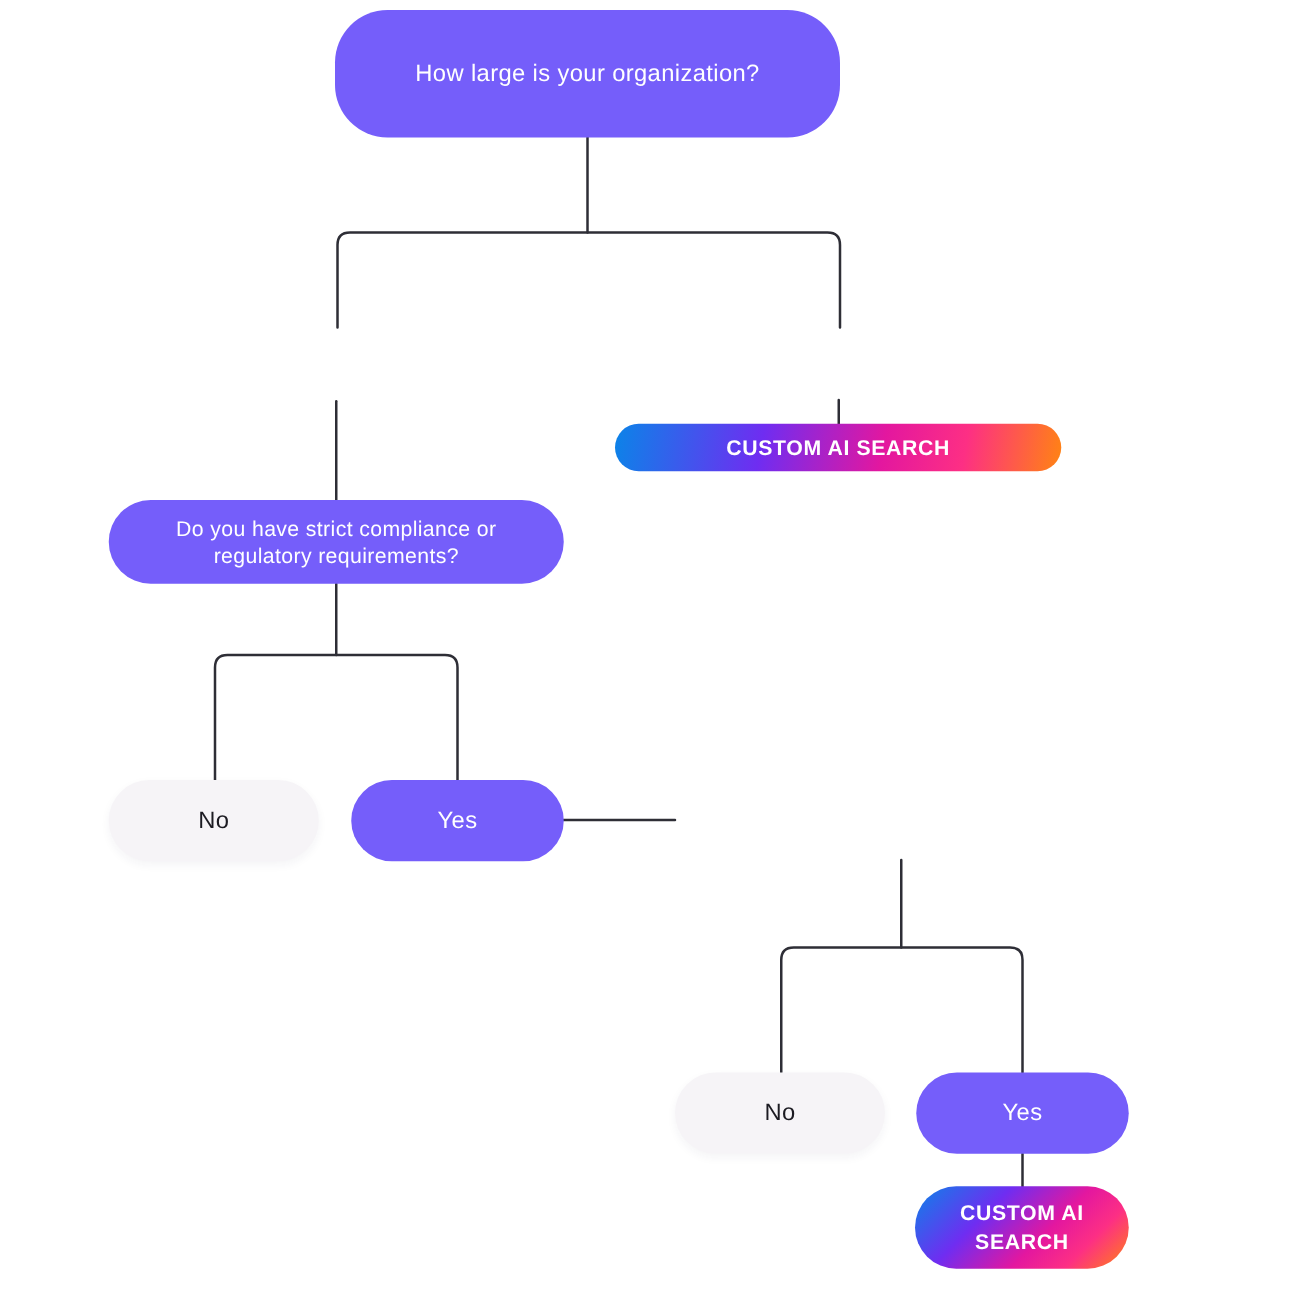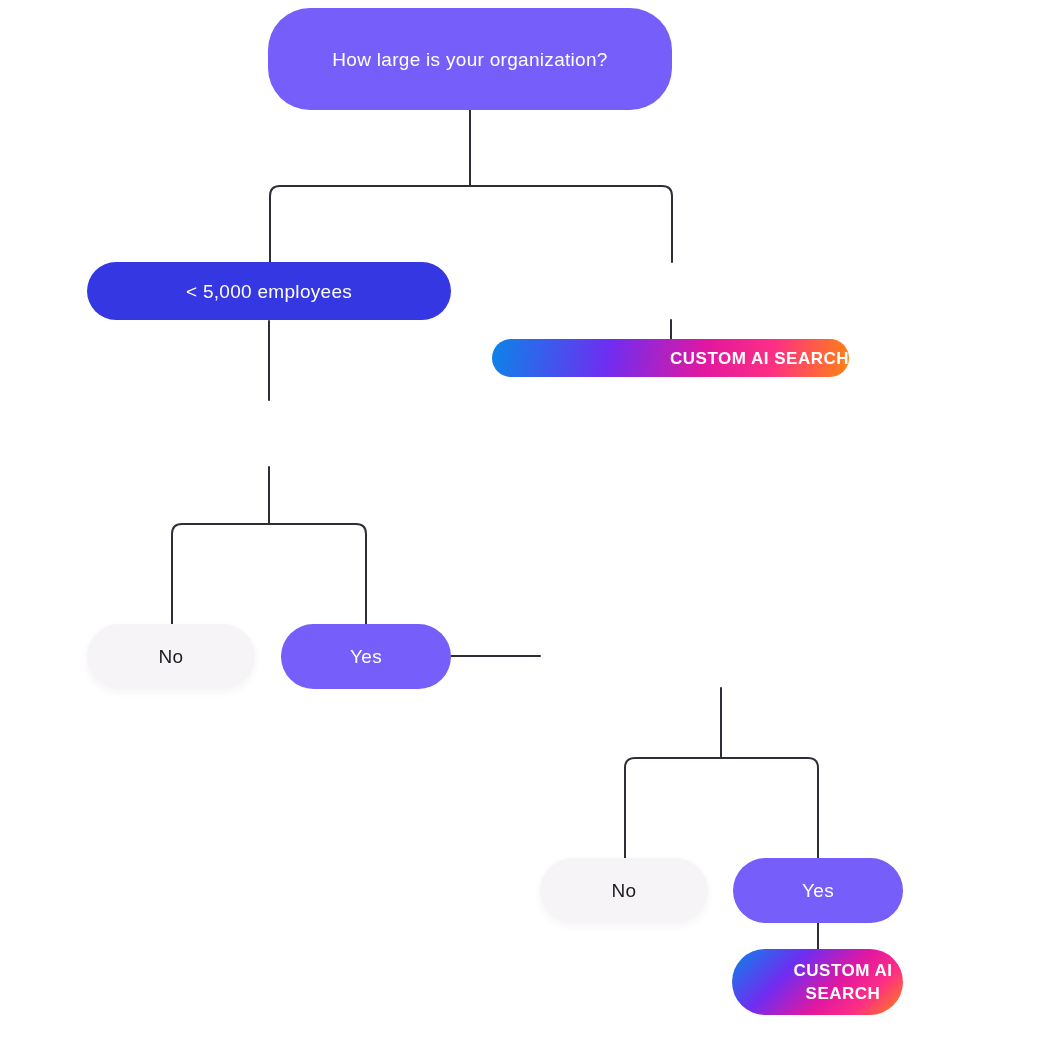--- a/index.html
+++ b/index.html
@@ -44,21 +44,20 @@
   .node.darkblue{background:var(--dark-blue)}
   .node.light{
     background:var(--light-gray);
     color:var(--text-dark);
     box-shadow:0 3px 8px rgba(40,30,70,.05);
   }
   .node.gradient{
     background:linear-gradient(100deg, var(--gradient-stops));
     font-weight:700;
     letter-spacing:.5px;
-    justify-content:flex-end;
   }
   .node.gradient.diag{
     background:linear-gradient(135deg, var(--gradient-stops));
   }
   .node .lbl{display:inline-block}
 </style>
 </head>
 <body>
 
 <div class="canvas">
@@ -73,29 +72,29 @@
     <path d="M671 320 L671 339"></path>
     <path d="M721 688 L721 758"></path>
     <path d="M625 858 L625 768 Q625 758 635 758 L808 758 Q818 758 818 768 L818 858"></path>
     <path d="M818 923 L818 949"></path>
   </svg>
 
   <div class="node purple" style="left:268px;top:8px;width:404px;height:102px;border-radius:42px;font-size:19px;">
     <span class="lbl">How large is your organization?</span>
   </div>
 
-  <div class="node darkblue" style="left:87px;top:262px;width:364px;height:58px;font-size:19px;">
-    <span class="lbl">&lt; 5,000 employees</span>
-  </div>
 
 
   <div class="node gradient" style="left:492px;top:339px;width:357px;height:38px;font-size:17px;">
     <span class="lbl">CUSTOM AI SEARCH</span>
   </div>
 
+  <div class="node purple" style="left:87px;top:400px;width:364px;height:67px;font-size:17px;">
+    <span class="lbl" style="max-width:300px">Do you have strict compliance or regulatory requirements?</span>
+  </div>
 
   <div class="node light" style="left:87px;top:624px;width:168px;height:65px;font-size:19px;">
     <span class="lbl">No</span>
   </div>
 
   <div class="node purple" style="left:281px;top:624px;width:170px;height:65px;font-size:19px;">
     <span class="lbl">Yes</span>
   </div>
 
 

